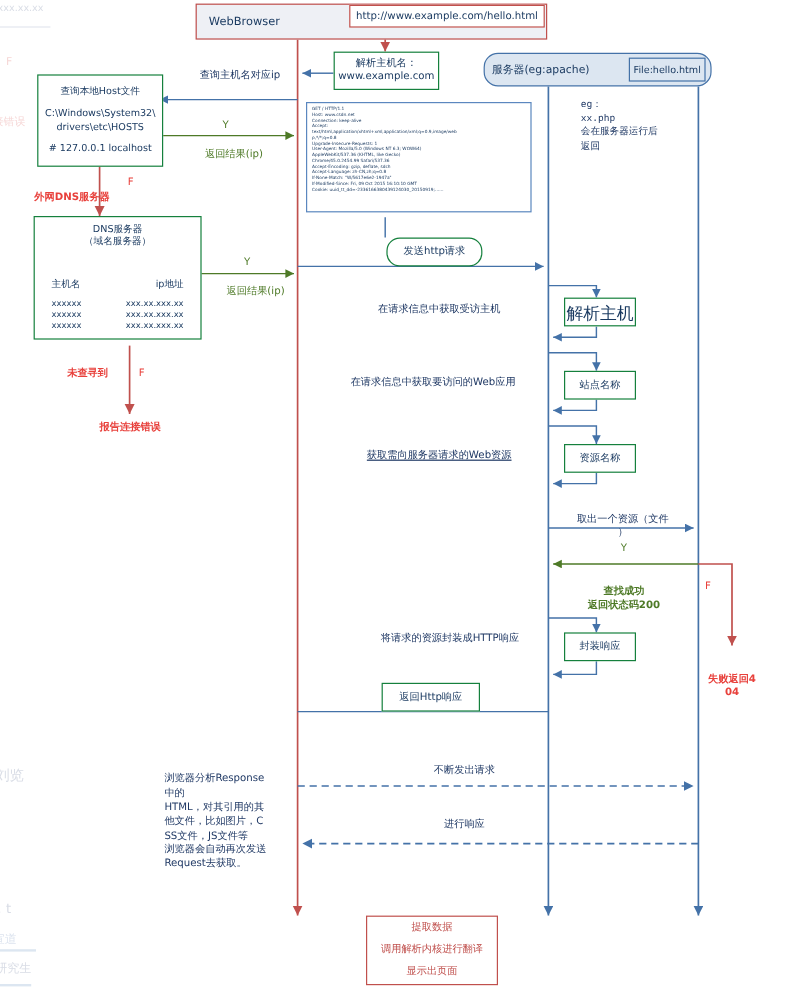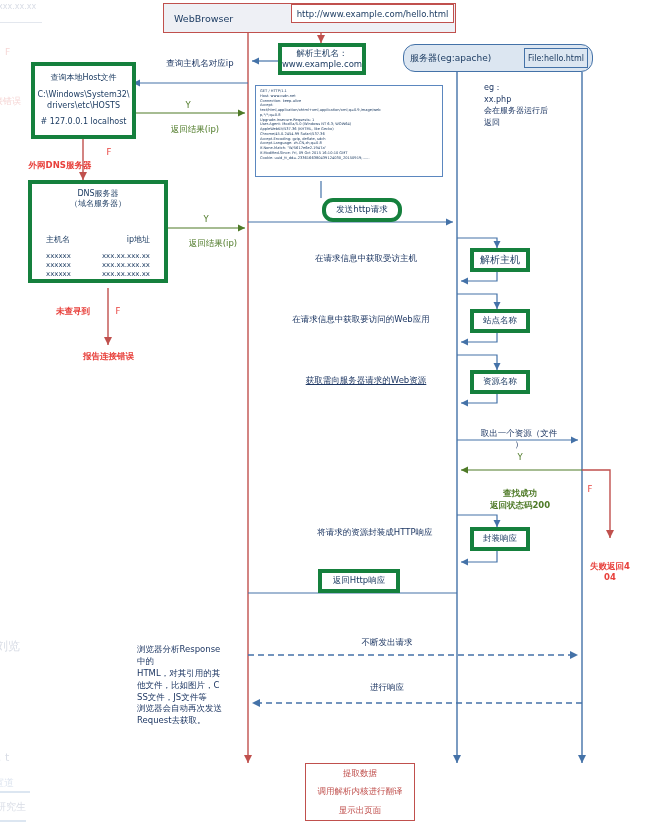--- a/index.html
+++ b/index.html
@@ -11,21 +11,21 @@
     overflow:hidden;
     color:#1f3864;
   }
   #stage{position:absolute;left:0;top:0;width:660px;height:834px;}
   svg.layer{position:absolute;left:0;top:0;width:660px;height:834px;overflow:visible;}
   .node{position:absolute;box-sizing:border-box;display:flex;flex-direction:column;
         align-items:center;justify-content:center;text-align:center;}
   .bluehdr{border:1px solid #4472a8;background:#dce6f1;color:#17375e;}
   .redbox{border:1px solid #c0504d;background:#eef0f5;color:#17375e;}
   .redbox2{border:1px solid #c0504d;background:#ffffff;color:#c0504d;}
-  .whitebox{border:4px solid #15803d;background:#ffffff;color:#17375e;}
+  .whitebox{border:1px solid #15803d;background:#ffffff;color:#17375e;}
   .lbl{position:absolute;text-align:center;line-height:1.25;}
   .greenlbl{color:#4e7a27;}
   .redlbl{color:#e8413c;}
   .bluelbl{color:#1f3864;}
   .httpbox{position:absolute;border:1px solid #5b87bf;background:#ffffff;
            color:#17375e;font-size:3.6px;line-height:1.33;
            padding:3px 4px;box-sizing:border-box;text-align:left;
            font-family:"DejaVu Sans","Liberation Sans",sans-serif;
            overflow:hidden;word-break:break-all;}
   .ghost{position:absolute;color:#d9dde6;}
@@ -134,21 +134,21 @@
   </div>
 
   <div class="node bluehdr" style="left:403px;top:44px;width:190px;height:28px;align-items:flex-start;justify-content:center;padding-left:6px;font-size:9px;border-radius:12px;">
     <span>服务器(eg:apache)</span>
   </div>
 
   <div class="node" style="left:524px;top:48px;width:64px;height:20px;border:1px solid #4472a8;background:#dce6f1;font-size:8px;color:#17375e;">
     <span>File:hello.html</span>
   </div>
 
-  <div class="lbl bluelbl" style="left:484px;top:82px;width:110px;font-size:8px;text-align:left;line-height:1.45;">
+  <div class="lbl bluelbl" style="left:484px;top:82px;width:110px;font-size:8px;text-align:left;line-height:1.45;font-family:Liberation Mono, monospace;">
     <div>eg：</div>
     <div>xx.php</div>
     <div>会在服务器运行后</div>
     <div>返回</div>
   </div>
 
   <div class="node whitebox" style="left:31px;top:62px;width:105px;height:77px;font-size:8px;line-height:1.35;justify-content:space-around;padding:4px 2px;">
     <span>查询本地Host文件</span>
     <span style="line-height:1.35;">C:\Windows\System32\<br>drivers\etc\HOSTS</span>
     <span># 127.0.0.1 localhost</span>
@@ -234,21 +234,21 @@
   </div>
 
   <div class="node whitebox" style="left:322px;top:198px;width:80px;height:24px;font-size:8.5px;border-radius:11px;">
     <span>发送http请求</span>
   </div>
 
   <div class="lbl bluelbl" style="left:281px;top:253px;width:170px;font-size:8.5px;">
     <span>在请求信息中获取受访主机</span>
   </div>
 
-  <div class="node whitebox" style="left:470px;top:248px;width:60px;height:24px;font-size:10px;">
+  <div class="node whitebox" style="left:470px;top:248px;width:60px;height:24px;font-size:14px;justify-content:flex-end;">
     <span>解析主机</span>
   </div>
 
   <div class="lbl bluelbl" style="left:266px;top:314px;width:190px;font-size:8.5px;">
     <span>在请求信息中获取要访问的Web应用</span>
   </div>
 
   <div class="node whitebox" style="left:470px;top:309px;width:60px;height:24px;font-size:8.5px;">
     <span>站点名称</span>
   </div>

